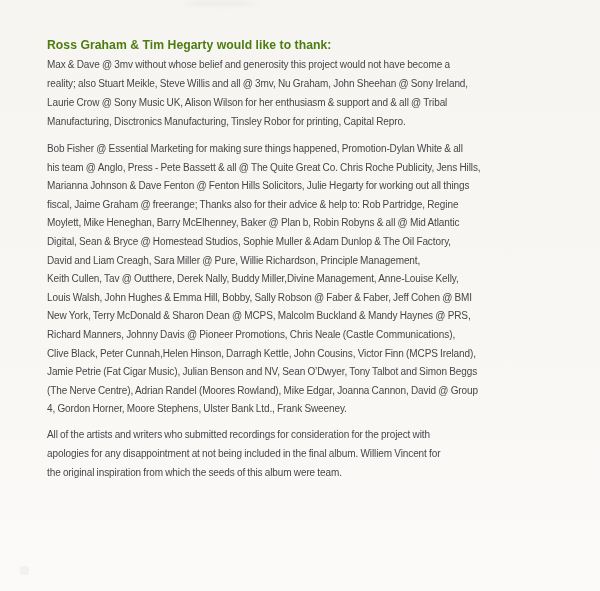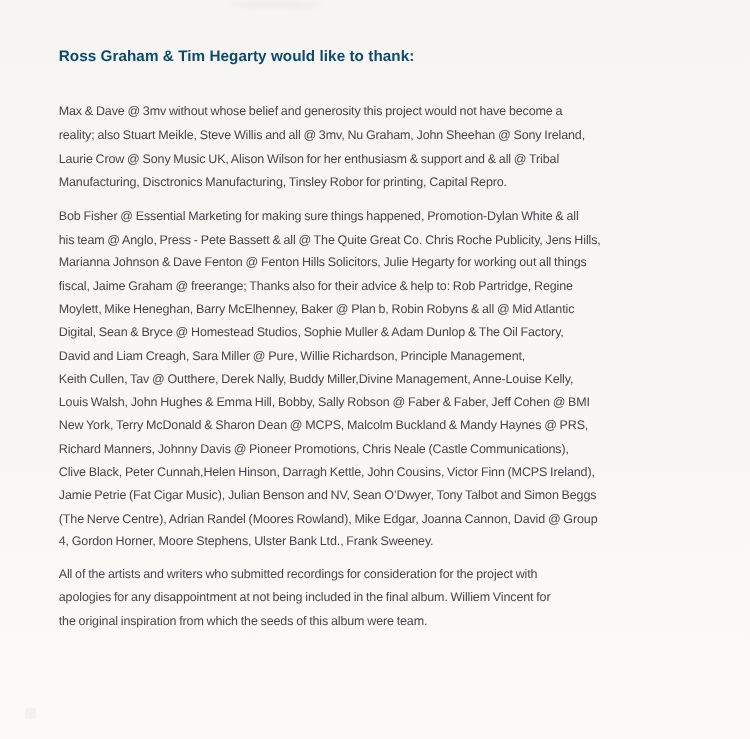--- a/index.html
+++ b/index.html
@@ -16,22 +16,22 @@
   }
   .booklet-page {
     position: absolute;
     top: 36px;
     left: 47px;
     right: 38px;
   }
   .thanks-heading {
     font-size: 12.2px;
     font-weight: bold;
-    color: #0c4a6e;
-    margin: 0 0 26px 0;
+    color: #4d7c0f;
+    margin: 0 0 1px 0;
     letter-spacing: 0.05px;
     line-height: 18px;
   }
   .para {
     font-size: 10px;
     color: #47474a;
     letter-spacing: -0.1px;
     word-spacing: -0.4px;
     white-space: pre;
     margin: 0;

